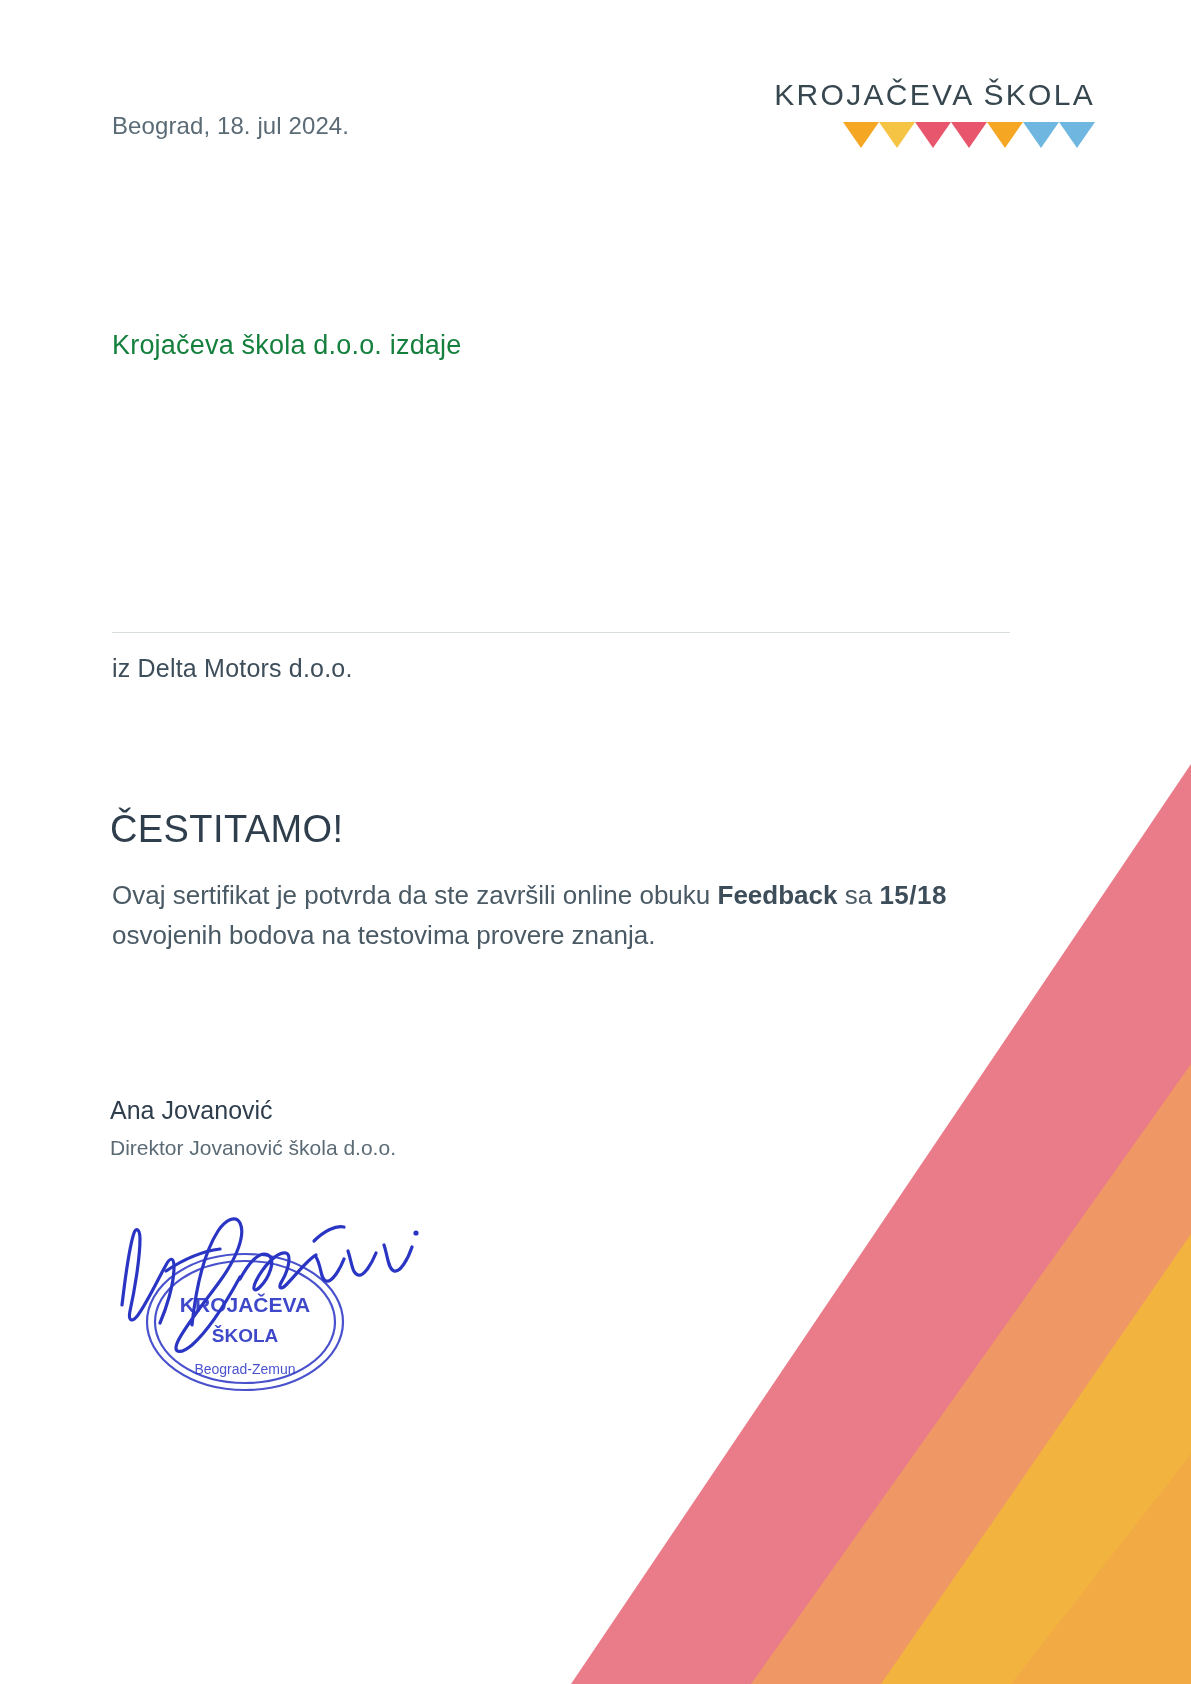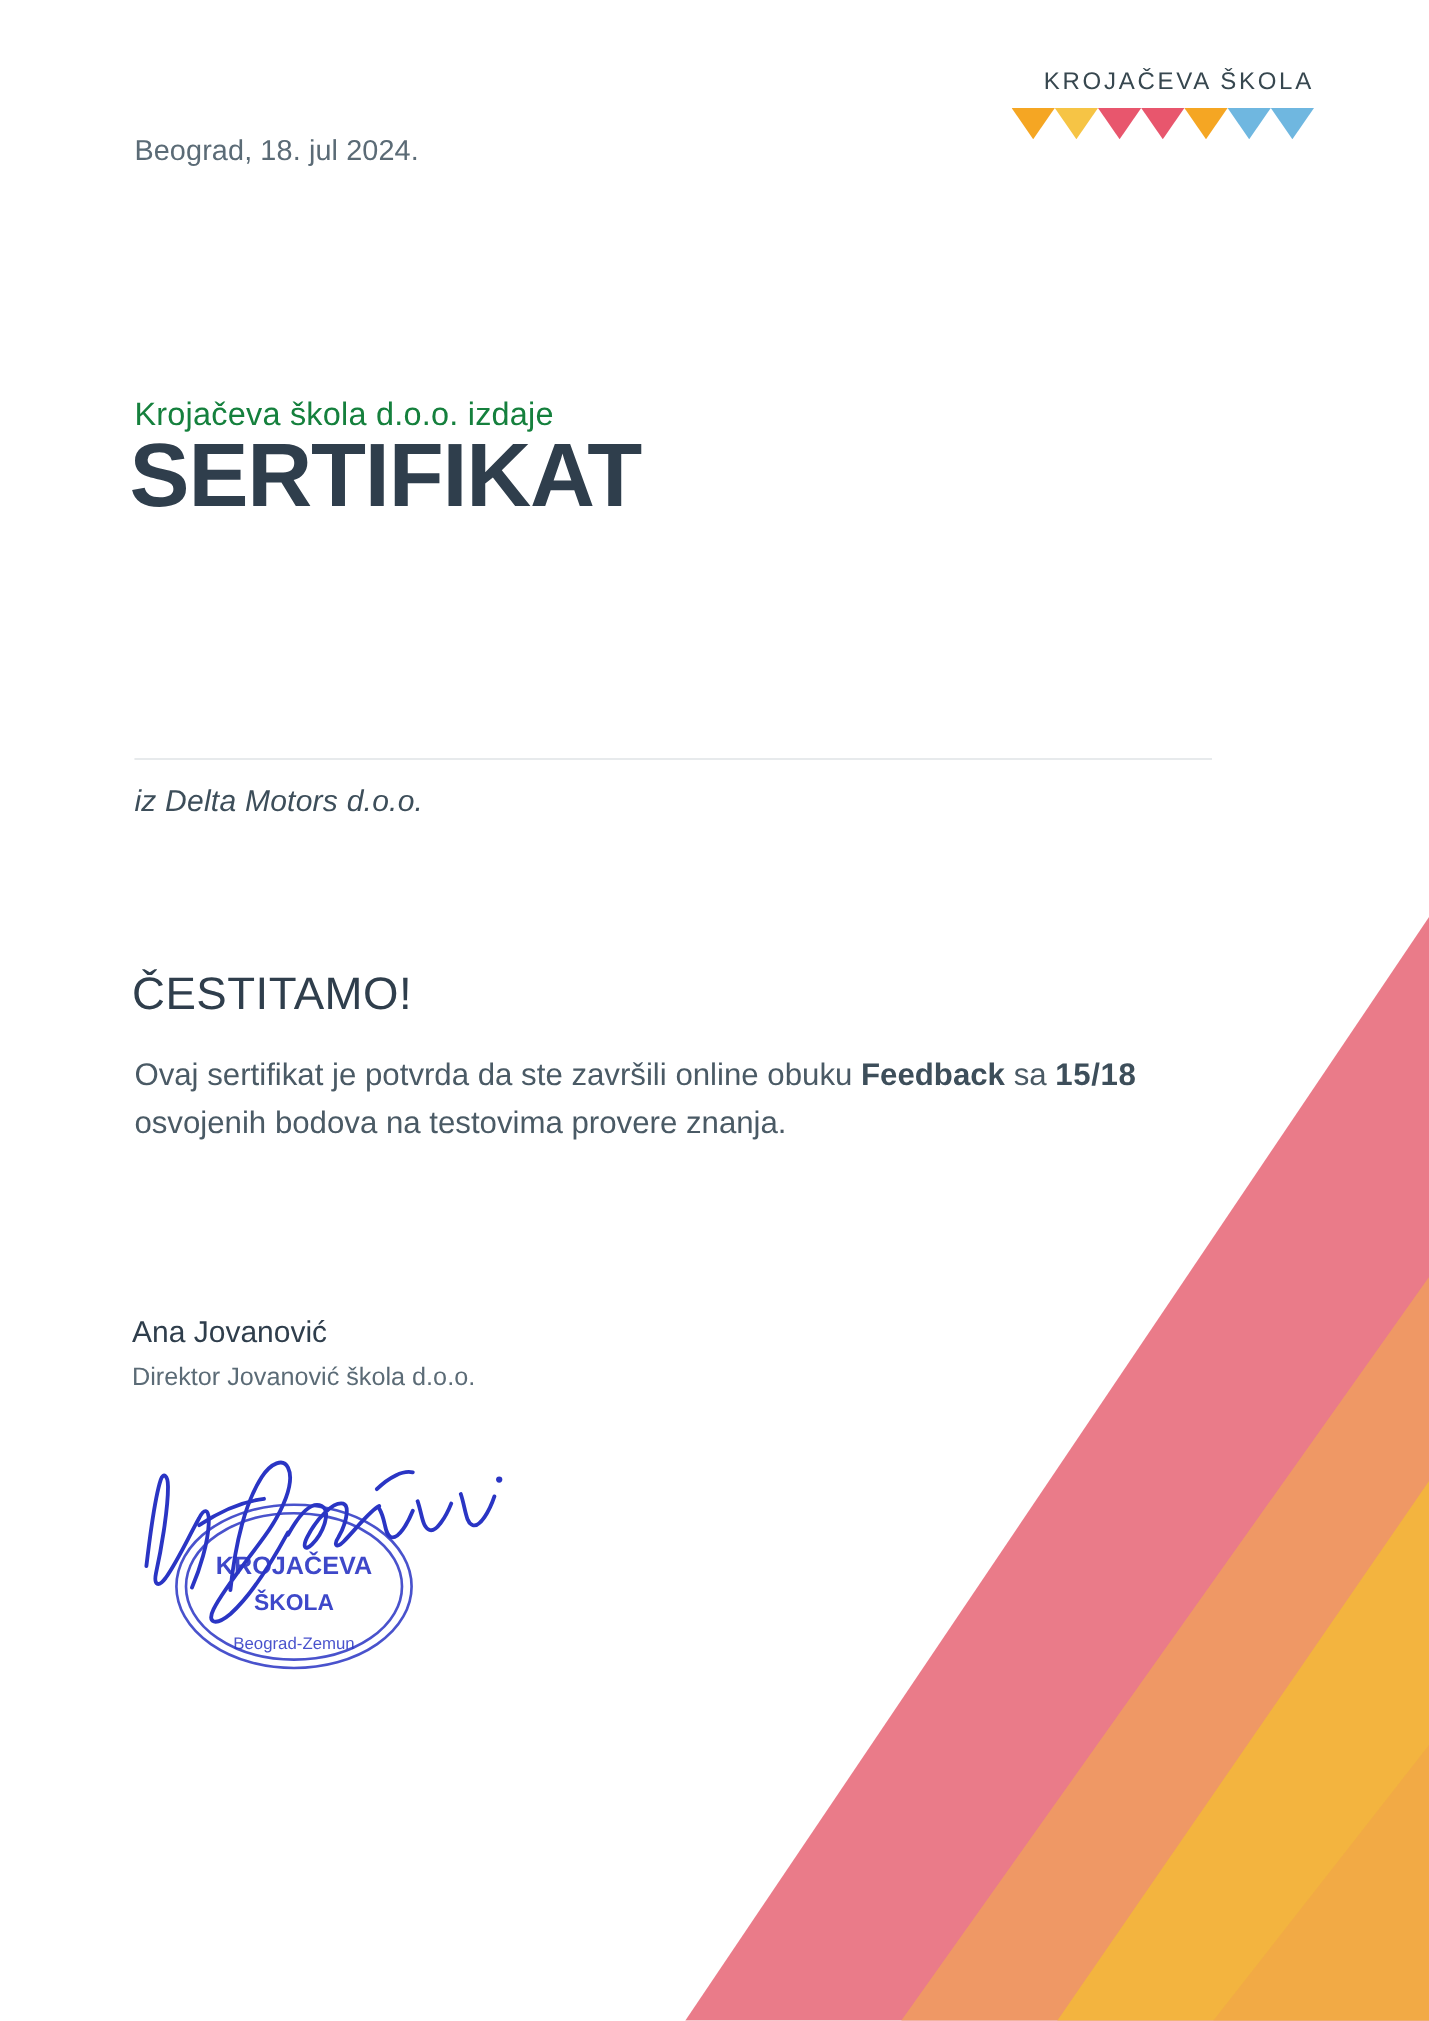--- a/index.html
+++ b/index.html
@@ -38,26 +38,27 @@
     letter-spacing: .1px;
   }
 
   .logo {
     position: absolute;
     right: 96px; top: 58px;
     width: 330px;
     text-align: right;
   }
   .logo-text {
-    font-size: 20px;
+    font-size: 30px;
     letter-spacing: 2.3px;
     color: #37474f;
     font-weight: 400;
     line-height: 1;
     white-space: nowrap;
+    margin-top: 22px;
   }
   .logo-zigzag {
     margin-top: 12px;
     height: 26px;
     width: 252px;
     margin-left: auto;
   }
 
   
   .issuer {
@@ -89,21 +90,20 @@
   .name-rule {
     position: absolute;
     left: 112px; top: 632px;
     width: 898px; height: 1px;
     background: #d8dde0;
   }
   .company {
     position: absolute;
     left: 112px; top: 654px;
     font-size: 25px;
-    font-style: italic;
     color: #3d4e5a;
     letter-spacing: .2px;
   }
 
   .congrats {
     position: absolute;
     left: 110px; top: 808px;
     font-size: 38px;
     color: #2f3e4c;
     letter-spacing: .4px;
@@ -165,21 +165,20 @@
   </div>
 
   <svg class="corner" viewBox="0 0 740 920" preserveAspectRatio="none">
     <polygon points="740,0 740,920 120,920" fill="#e8707f" opacity="0.92"></polygon>
     <polygon points="740,300 740,920 300,920" fill="#ef9a63" opacity="0.95"></polygon>
     <polygon points="740,470 740,920 430,920" fill="#f2b53d" opacity="0.95"></polygon>
     <polygon points="740,690 740,920 560,920" fill="#f0a24a" opacity="0.55"></polygon>
   </svg>
 
   <div class="issuer">Krojačeva škola d.o.o. izdaje</div>
-  <div class="title">SERTIFIKAT</div>
 
   <div class="name-rule"></div>
   <div class="company">iz Delta Motors d.o.o.</div>
 
   <div class="congrats">ČESTITAMO!</div>
 
   <div class="body-text">
     <span>Ovaj sertifikat je potvrda da ste završili online obuku </span><b>Feedback</b><span> sa </span><span class="score">15/18</span><span> osvojenih bodova na testovima provere znanja.</span>
   </div>
 

